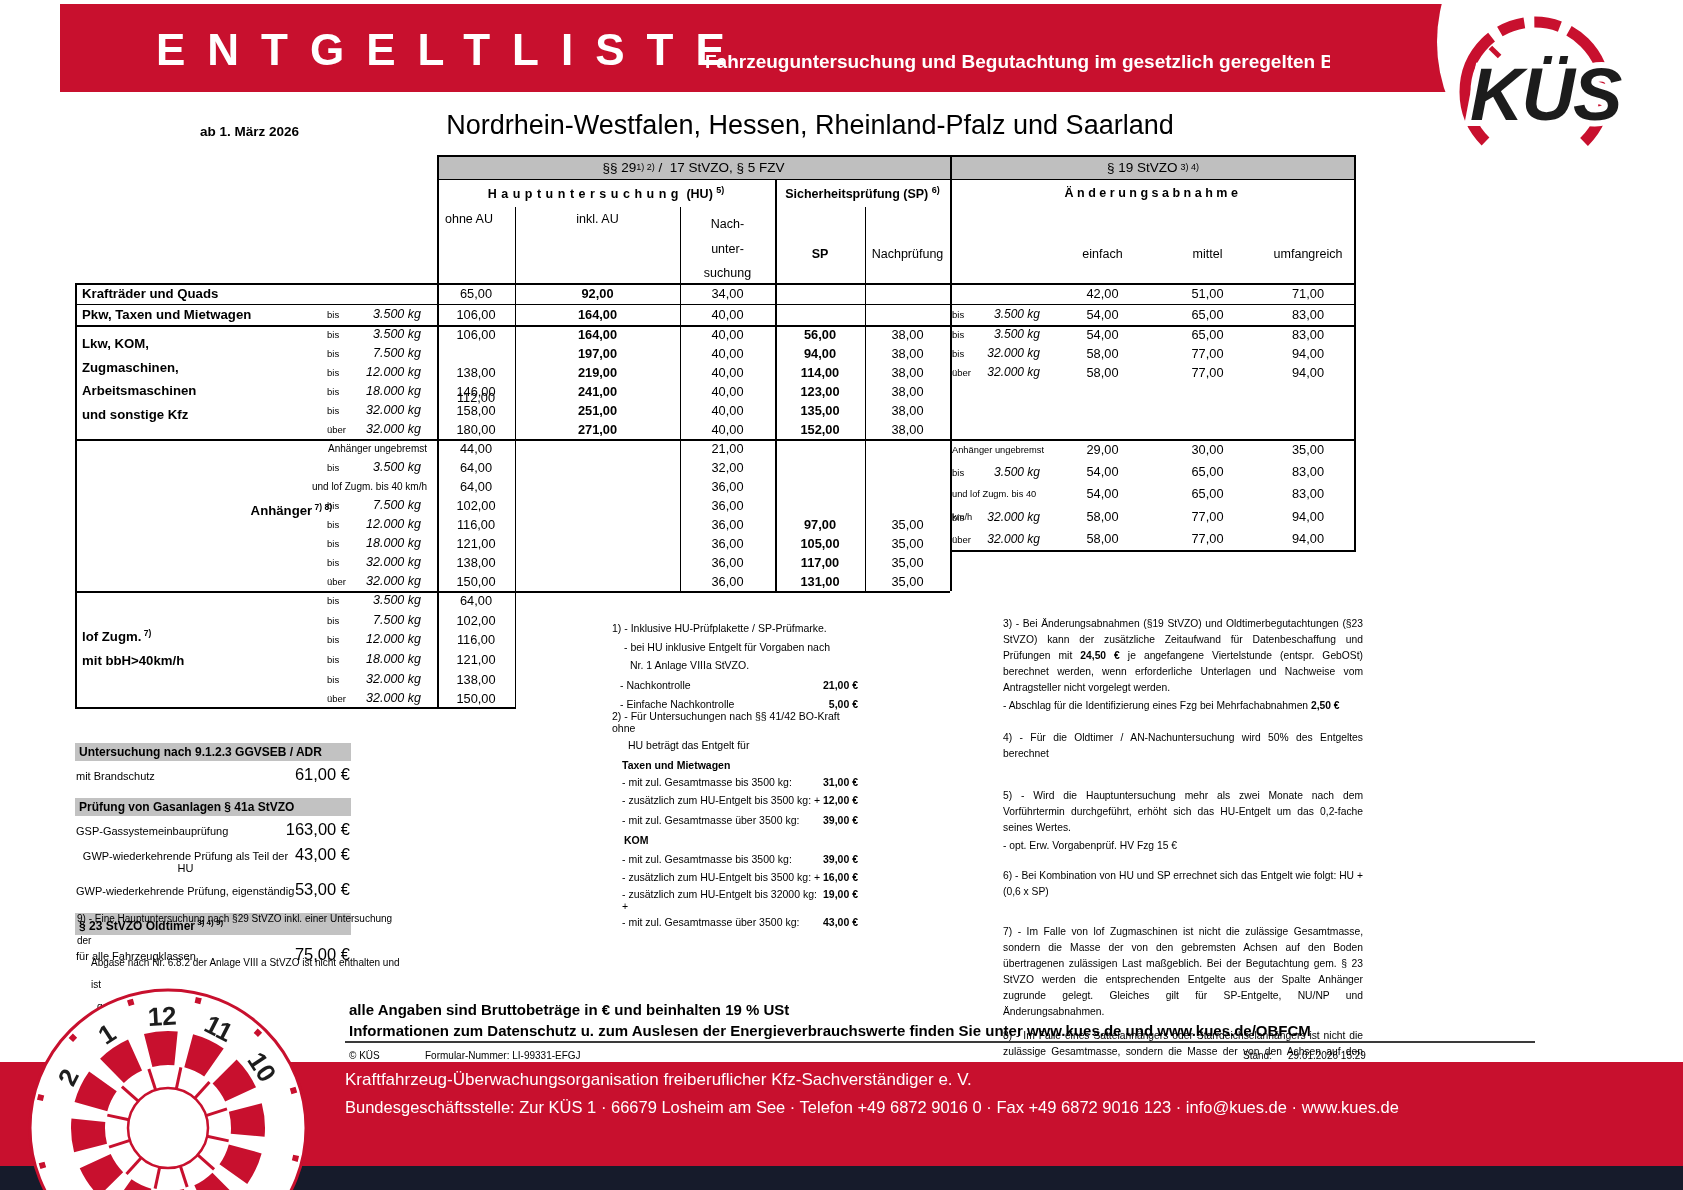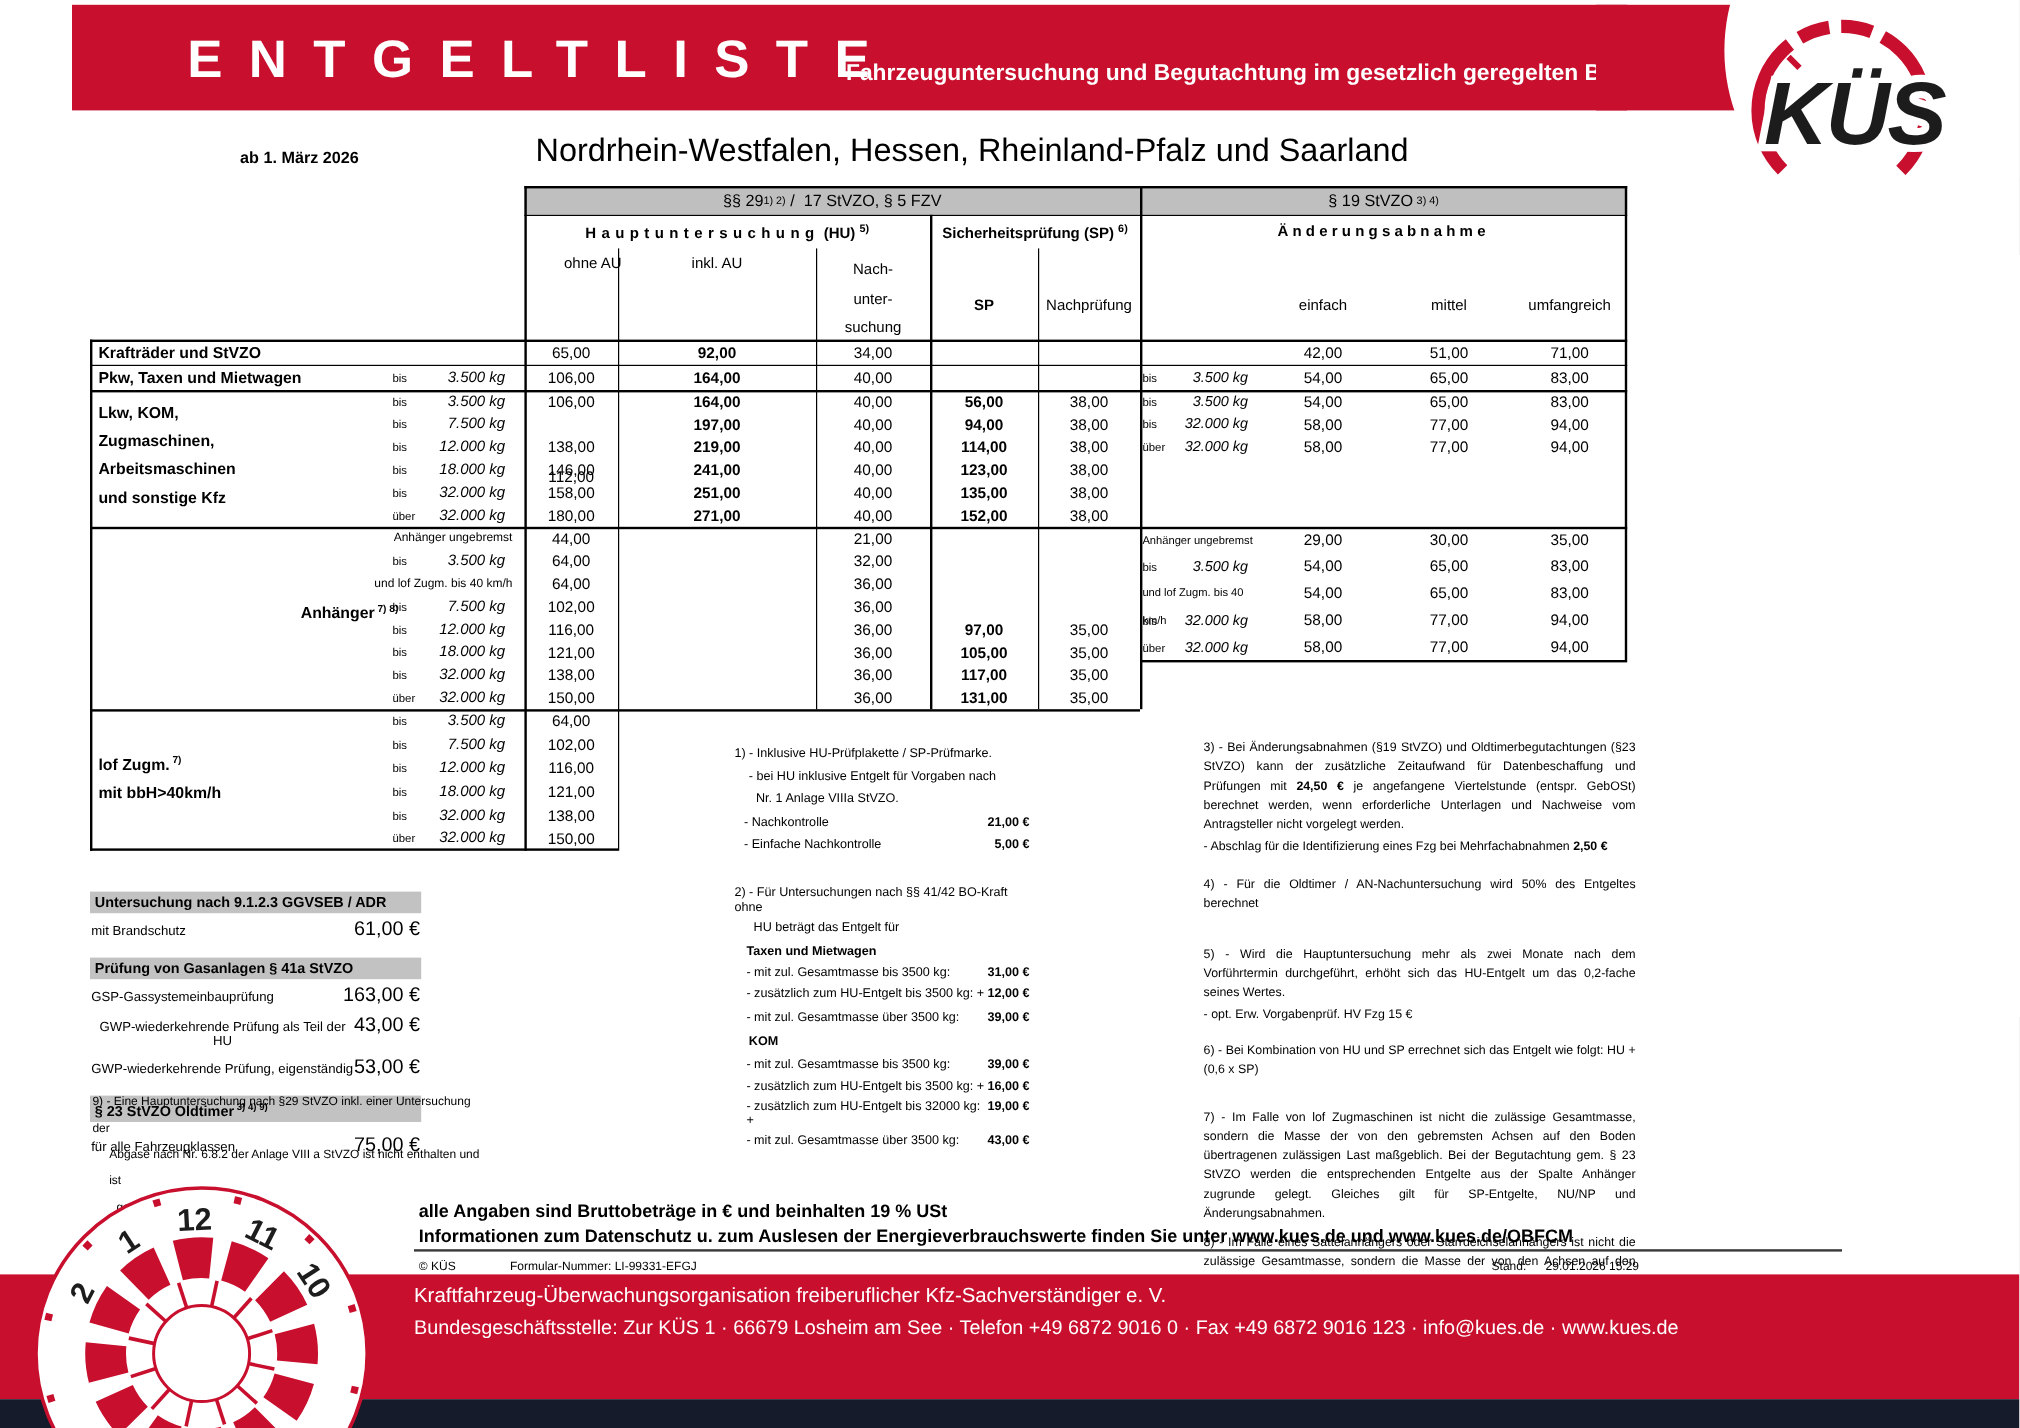--- a/index.html
+++ b/index.html
@@ -113,36 +113,36 @@
     <div class="hdr b" style="left:362px;top:31px;width:338px;">
       <span class="spaced">Hauptuntersuchung</span><span style="white-space:pre;"> (HU) </span><sup>5)</sup>
     </div>
     <div class="hdr b" style="left:700px;top:31px;width:175px;">
       <span style="white-space:pre;">Sicherheitsprüfung (SP) </span><sup>6)</sup>
     </div>
     <div class="hdr b" style="left:875px;top:31px;width:406px;">
       <span class="spaced2">Änderungsabnahme</span>
     </div>
 
-    <div class="hdr" style="left:380px;top:57px;width:78px;">ohne AU</div>
+    <div class="hdr" style="left:355px;top:57px;width:78px;">ohne AU</div>
     <div class="hdr" style="left:440px;top:57px;width:165px;">inkl. AU</div>
     <div class="hdr" style="left:605px;top:57px;width:95px;line-height:24.5px;">
       <div>Nach-</div>
       <div>unter-</div>
       <div>suchung</div>
     </div>
     <div class="hdr b" style="left:700px;top:92px;width:90px;">SP</div>
     <div class="hdr" style="left:790px;top:92px;width:85px;">Nachprüfung</div>
     <div class="hdr" style="left:975px;top:92px;width:105px;">einfach</div>
     <div class="hdr" style="left:1080px;top:92px;width:105px;">mittel</div>
     <div class="hdr" style="left:1185px;top:92px;width:96px;">umfangreich</div>
 
     <div>
         <div class="glabel g0" style="top: 128px;">
-          <div>Krafträder und StVZO</div>
+          <div>Krafträder und Quads</div>
         </div>
         <div class="tcell" style="left: 362px; top: 128px; width: 78px; height: 21px; line-height: 21px;">65,00</div>
         <div class="tcell bold" style="left: 440px; top: 128px; width: 165px; height: 21px; line-height: 21px;">92,00</div>
         <div class="tcell" style="left: 605px; top: 128px; width: 95px; height: 21px; line-height: 21px;">34,00</div>
         <div class="tcell" style="left: 975px; top: 128px; width: 105px; height: 21px; line-height: 21px;">42,00</div>
         <div class="tcell" style="left: 1080px; top: 128px; width: 105px; height: 21px; line-height: 21px;">51,00</div>
         <div class="tcell" style="left: 1185px; top: 128px; width: 96px; height: 21px; line-height: 21px;">71,00</div>
         <div class="glabel g1" style="top: 149px;">
           <div>Pkw, Taxen und Mietwagen</div>
         </div>
@@ -422,21 +422,21 @@
         <span class="lab" style="padding-left: 18px;">Nr. 1 Anlage VIIIa StVZO.</span>
       </div>
       <div class="mn" style="margin-top: 8px;">
         <span class="lab" style="padding-left: 8px;">- Nachkontrolle</span>
         <span class="val">21,00 €</span>
       </div>
       <div class="mn" style="margin-top: 7px;">
         <span class="lab" style="padding-left: 8px;">- Einfache Nachkontrolle</span>
         <span class="val">5,00 €</span>
       </div>
-      <div class="mn" style="margin-top: 28px; justify-content: flex-end;">
+      <div class="mn" style=" justify-content: flex-end;">
         <span class="lab" style="padding-left: 0px;">2) - Für Untersuchungen nach §§ 41/42 BO-Kraft ohne</span>
       </div>
       <div class="mn" style="margin-top: 5px;">
         <span class="lab" style="padding-left: 16px;">HU beträgt das Entgelt für</span>
       </div>
       <div class="mn bld" style="margin-top: 8px;">
         <span class="lab" style="padding-left: 10px;">Taxen und Mietwagen</span>
       </div>
       <div class="mn" style="margin-top: 5px;">
         <span class="lab" style="padding-left: 10px;">- mit zul. Gesamtmasse bis 3500 kg:</span>

